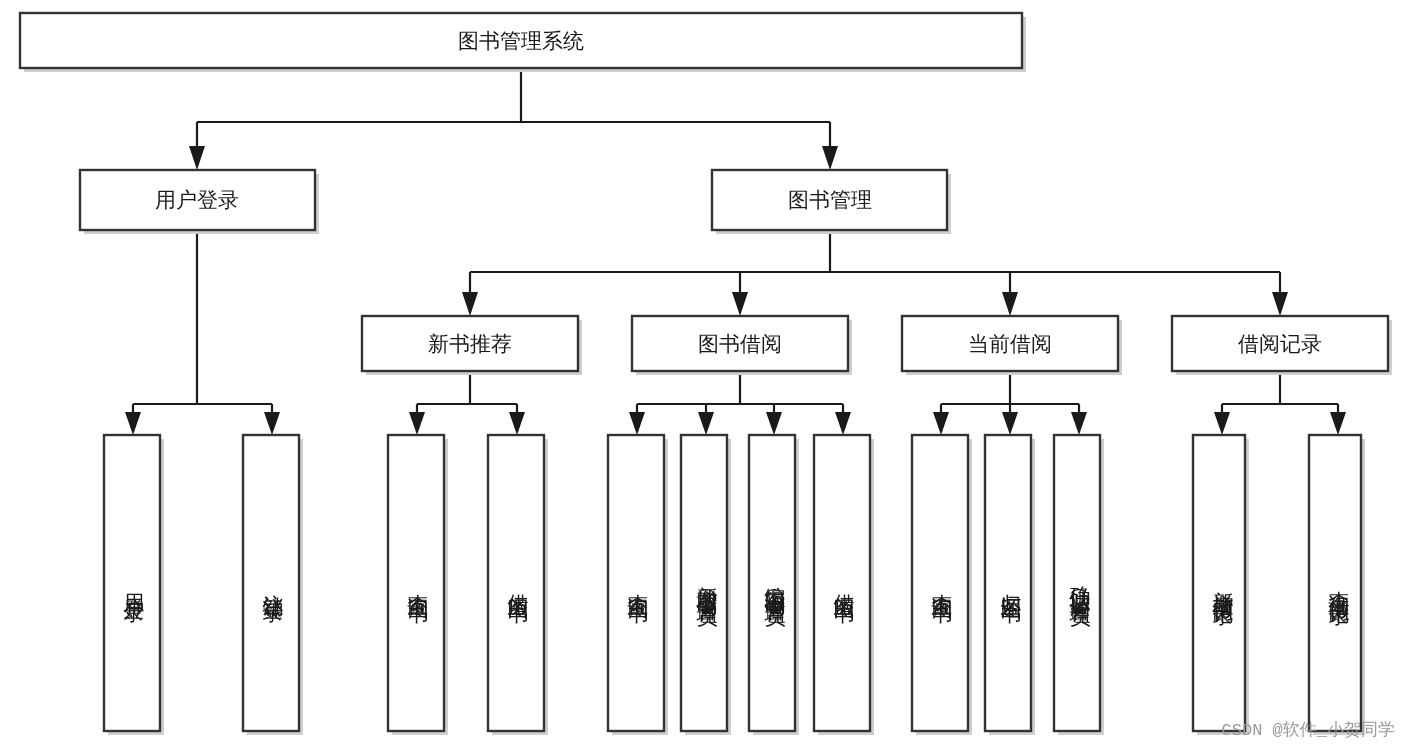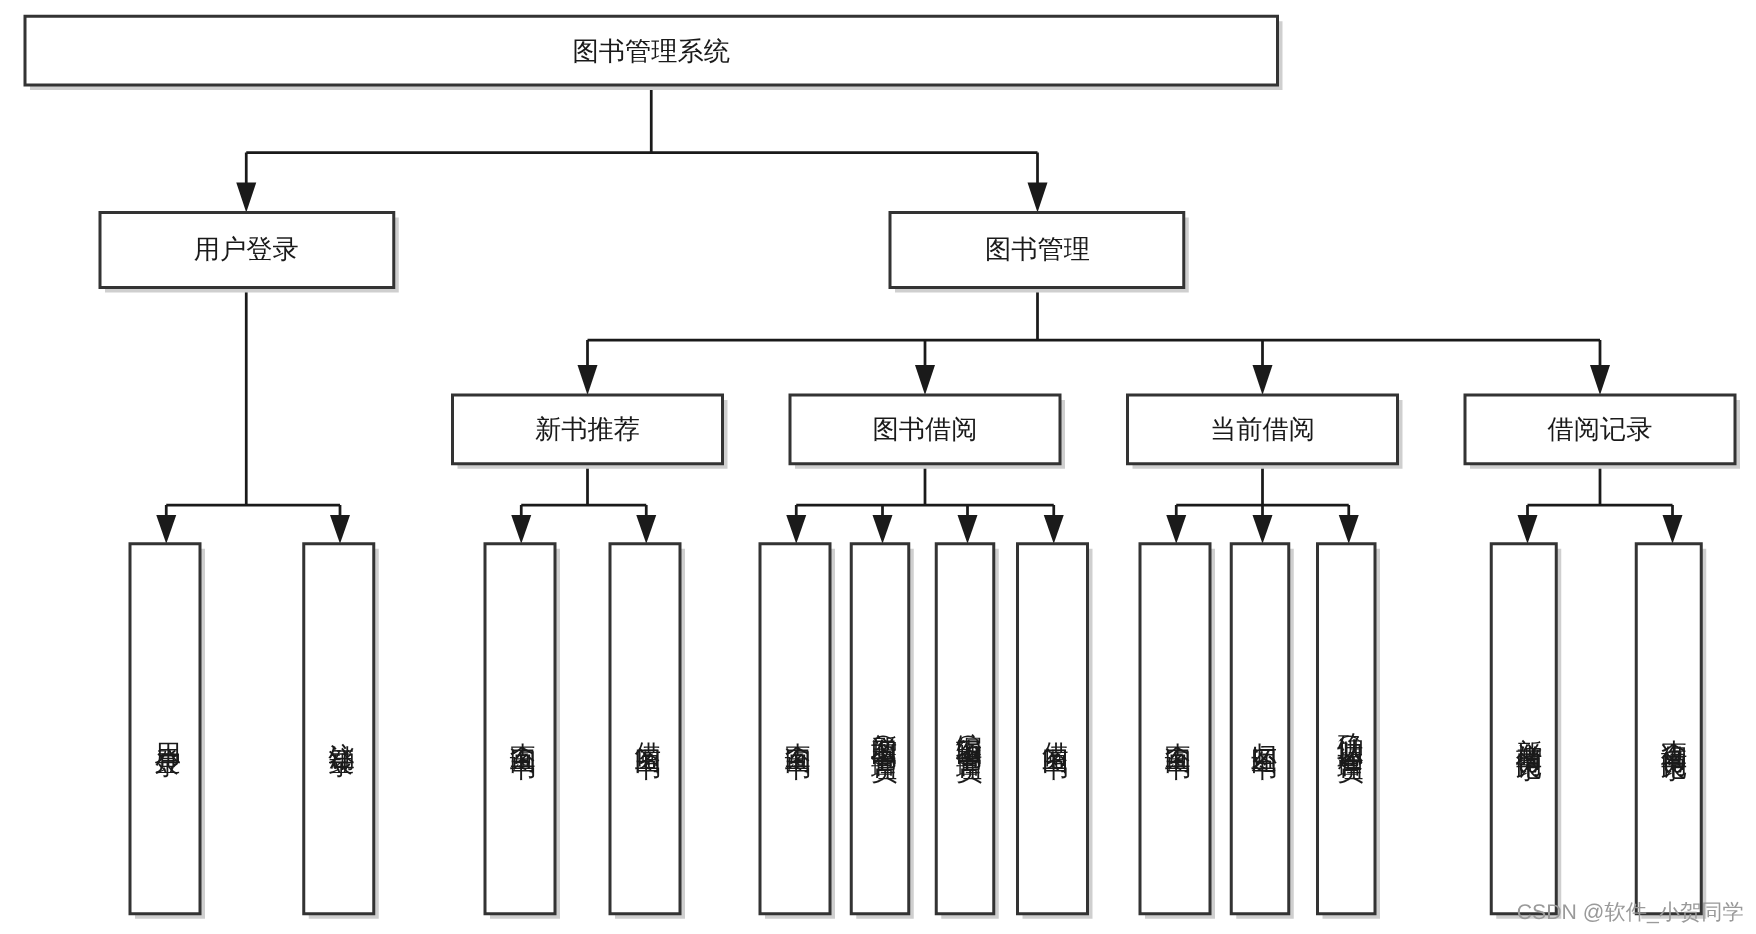--- a/index.html
+++ b/index.html
@@ -58,21 +58,21 @@
   .label-v {
     font-size: 21px;
     writing-mode: vertical-rl;
     text-orientation: upright;
     letter-spacing: 3px;
   }
   .watermark {
     position: absolute;
     right: 10px;
     bottom: 6px;
-    font-family: Liberation Sans, sans-serif;
+    font-family: Liberation Mono, monospace;
     font-size: 17px;
     color: #9a9a9a;
     white-space: nowrap;
     pointer-events: none;
     text-align: center;
   }
 </style>
 </head>
 <body>
 

